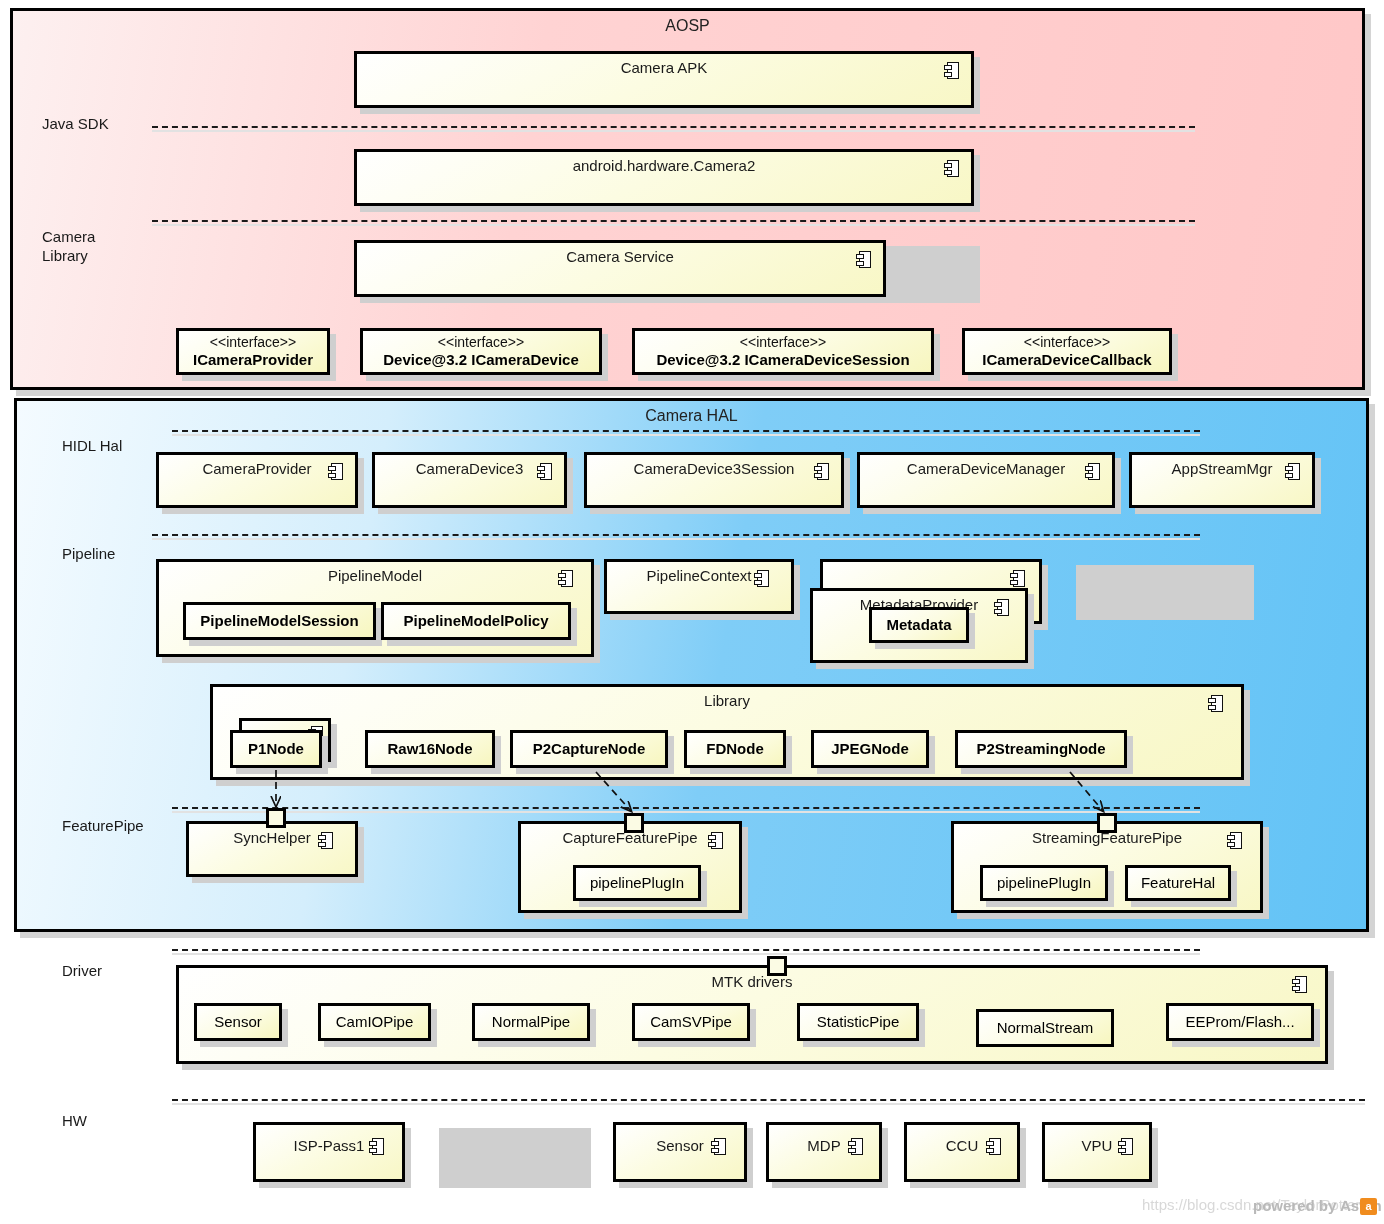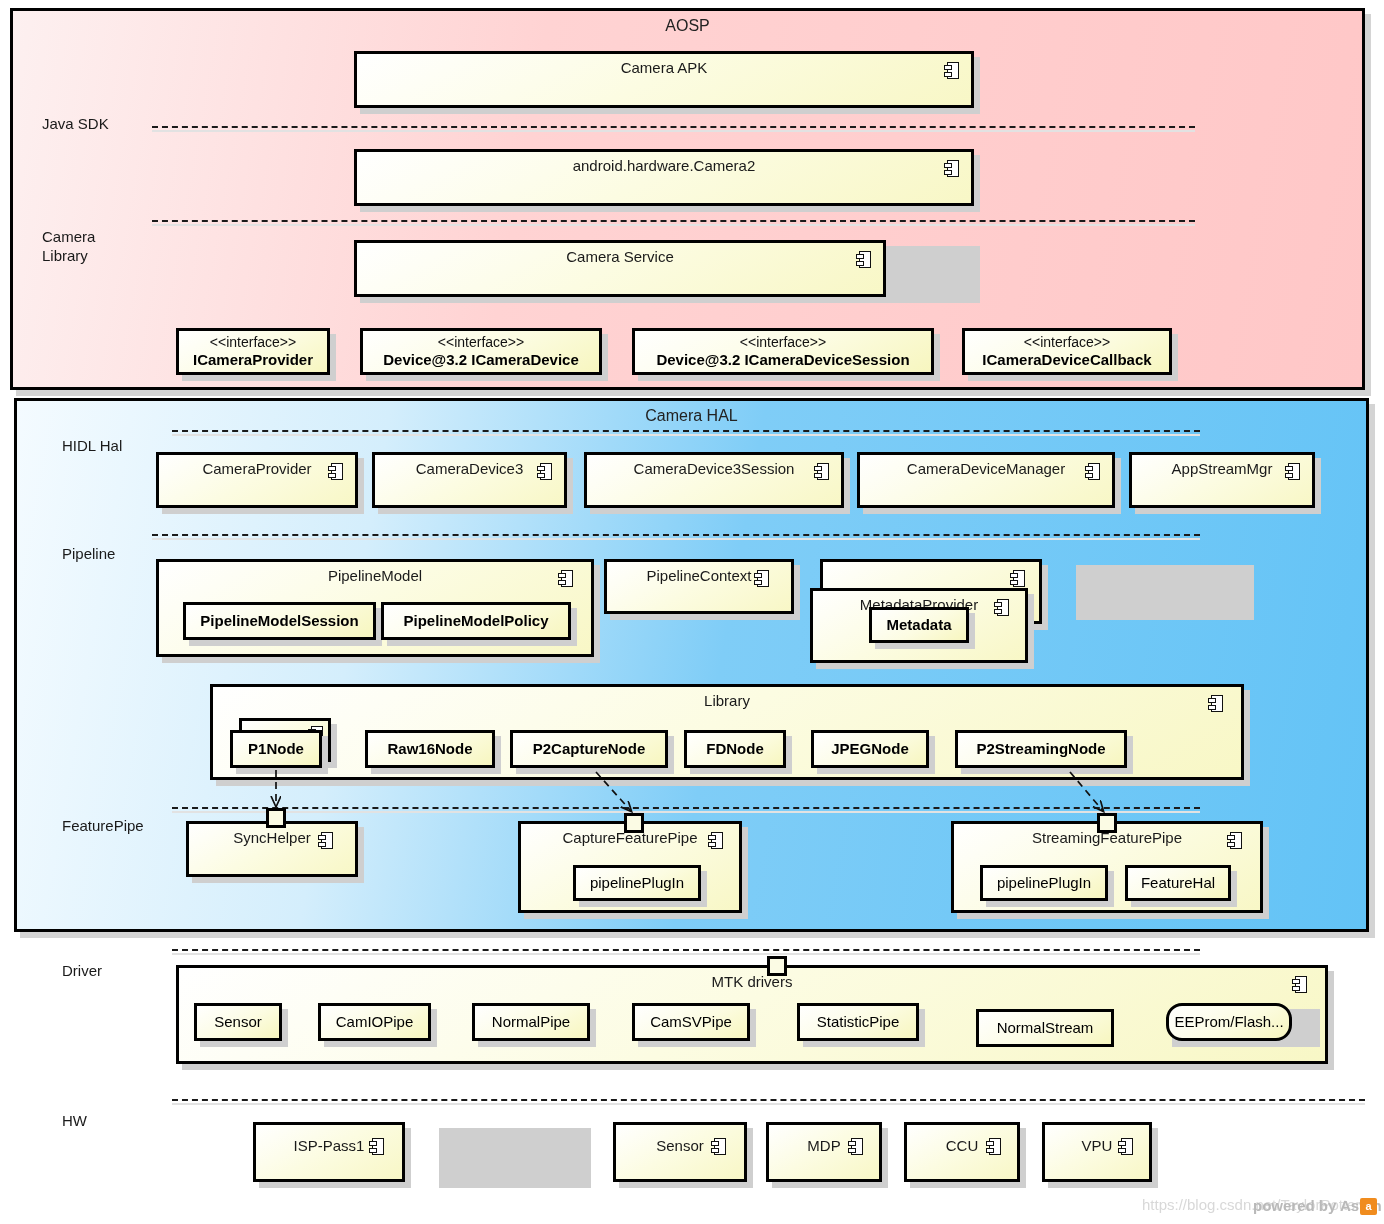--- a/index.html
+++ b/index.html
@@ -377,21 +377,21 @@
   <div class="bold-box plain-box" style="left:797px;top:1003px;width:122px;height:38px;align-items:center;">
     <div class="nm">StatisticPipe</div>
   </div>
 
   <div class="cshadow" style="left:976px;top:1009px;width:138px;height:38px;"></div>
   <div class="bold-box plain-box" style="left:970px;top:1009px;width:138px;height:38px;margin-left:6px;">
     <div class="nm">NormalStream</div>
   </div>
 
   <div class="cshadow" style="left:1172px;top:1009px;width:148px;height:38px;"></div>
-  <div class="bold-box plain-box" style="left:1166px;top:1003px;width:126px;height:38px;border-radius:16px;">
+  <div class="bold-box plain-box" style="left:1166px;top:1003px;width:148px;height:38px;">
     <div class="nm">EEProm/Flash...</div>
   </div>
 
   <div class="lane-label" style="left:62px;top:1112px;">HW</div>
   <div class="dashed-sh" style="left:172px;top:1103px;width:1193px;"></div>
   <div class="dashed" style="left:172px;top:1099px;width:1193px;"></div>
 
   <div class="cshadow" style="left:259px;top:1128px;width:152px;height:60px;"></div>
   <div class="comp centered" style="left:253px;top:1122px;width:152px;height:60px;">
     <div class="cap" style="top:12px;transform:none;">ISP-Pass1</div>

